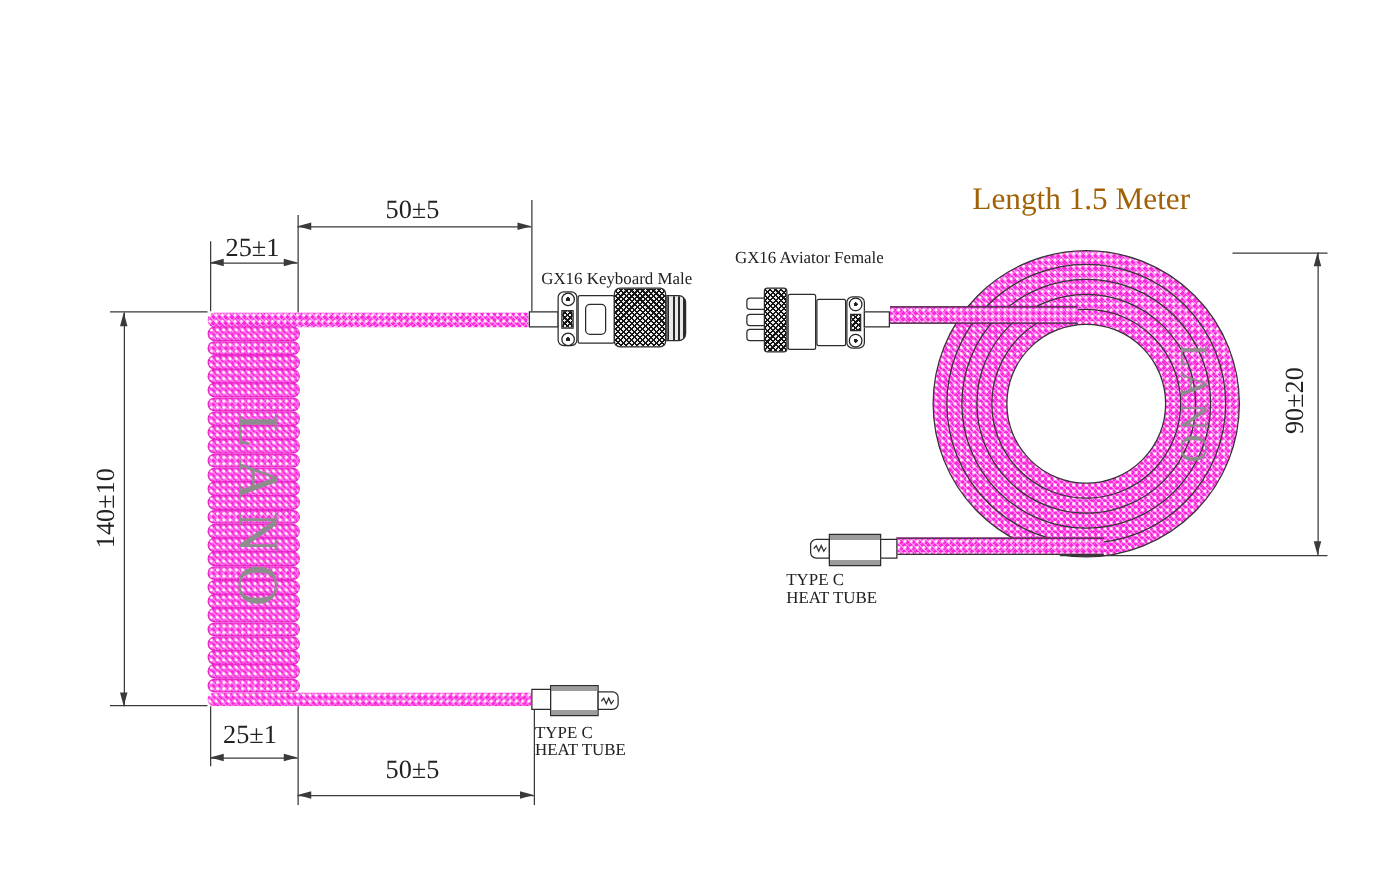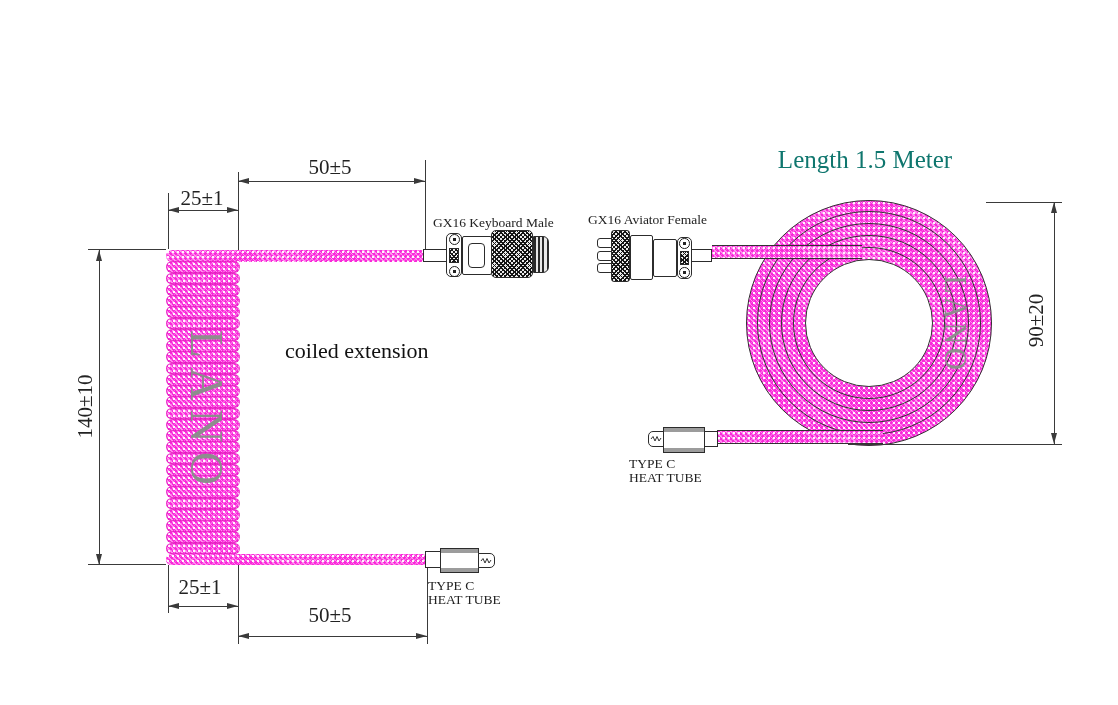--- a/index.html
+++ b/index.html
@@ -12,21 +12,21 @@
   .ar{position:absolute;width:0;height:0;}
   .ar-l{border-top:3.5px solid transparent;border-bottom:3.5px solid transparent;border-right:11px solid #3a3a3a;}
   .ar-r{border-top:3.5px solid transparent;border-bottom:3.5px solid transparent;border-left:11px solid #3a3a3a;}
   .ar-u{border-left:3.5px solid transparent;border-right:3.5px solid transparent;border-bottom:11px solid #3a3a3a;}
   .ar-d{border-left:3.5px solid transparent;border-right:3.5px solid transparent;border-top:11px solid #3a3a3a;}
   
   .title{position:absolute;left:0;right:0;top:34px;text-align:center;font-size:50px;color:#000;white-space:nowrap;}
   .dim{position:absolute;font-size:21px;color:#222;text-align:center;white-space:nowrap;}
   .note{position:absolute;font-size:22px;color:#111;white-space:nowrap;}
   .lbl{position:absolute;font-size:13.5px;color:#222;white-space:nowrap;}
-  .rtitle{position:absolute;font-size:25px;color:#0f766e;text-align:center;white-space:nowrap;}
+  .rtitle{position:absolute;font-size:25px;color:#a16207;text-align:center;white-space:nowrap;}
   .rot-ccw{transform:rotate(-90deg);}
   .brand{position:absolute;color:#8d8d8d;text-align:center;transform:rotate(90deg);z-index:5;}
   .brand-left{font-size:46px;letter-spacing:9px;}
   .brand-right{font-size:31px;letter-spacing:3px;}
   
   .braid{background-color:#fa28da;
     background-image:
       radial-gradient(circle at 2px 2px, rgba(255,255,255,.95) 0.9px, rgba(255,255,255,0) 1.6px),
       repeating-linear-gradient(45deg, rgba(255,160,240,.85) 0 1px, rgba(255,160,240,0) 1px 3.5px),
       repeating-linear-gradient(-45deg, rgba(255,120,235,.7) 0 1px, rgba(255,120,235,0) 1px 3.5px);
@@ -55,21 +55,20 @@
 
 
   <div class="abs" id="left-group" style="left:0;top:0;width:1118px;height:705px;">
 
     <div class="dim" style="left:270px;top:155px;width:120px;">50±5</div>
     <div class="dim" style="left:142px;top:186px;width:120px;">25±1</div>
     <div class="dim rot-ccw" style="left:20px;top:394px;width:130px;">140±10</div>
     <div class="dim" style="left:140px;top:575px;width:120px;">25±1</div>
     <div class="dim" style="left:270px;top:603px;width:120px;">50±5</div>
 
-    <div class="note" style="left:285px;top:338px;">coiled extension</div>
 
     <div class="hline" style="left:88px;top:249px;width:78px;"></div>
     <div class="hline" style="left:88px;top:564px;width:78px;"></div>
     <div class="vline" style="left:99px;top:250px;height:315px;"></div>
     <div class="ar ar-u" style="left:96px;top:250px;"></div>
     <div class="ar ar-d" style="left:96px;top:554px;"></div>
 
     <div class="vline" style="left:168px;top:193px;height:56px;"></div>
     <div class="vline" style="left:238px;top:172px;height:78px;"></div>
     <div class="vline" style="left:425px;top:160px;height:89px;"></div>
@@ -157,21 +156,21 @@
     <div class="ring" style="left:757px;top:211px;width:224px;height:224px;border-width:1.3px;"></div>
     <div class="ring" style="left:769px;top:223px;width:200px;height:200px;border-width:1.3px;"></div>
     <div class="ring" style="left:781px;top:235px;width:176px;height:176px;border-width:1.3px;"></div>
     <div class="ring" style="left:793px;top:247px;width:152px;height:152px;border-width:1.3px;"></div>
     <div class="ring" style="left:805px;top:259px;width:128px;height:128px;border-width:1.6px;background:#fff;"></div>
     <div class="brand brand-right" style="left:886px;top:307px;width:140px;height:34px;">LANO</div>
 
     <div class="braid strip strip-edged" style="left:712px;top:245px;width:150px;height:14px;z-index:6;"></div>
     <div class="braid strip strip-edged" style="left:717px;top:430px;width:166px;height:14px;z-index:6;"></div>
 
-    <div class="lbl" style="left:588px;top:212px;">GX16 Aviator Female</div>
+    <div class="lbl" style="left:588px;top:198px;">GX16 Aviator Female</div>
     <div class="abs" style="left:0;top:0;z-index:7;">
       <div class="part" style="left:597px;top:238px;width:17px;height:10px;border-radius:3px 0 0 3px;"></div>
       <div class="part" style="left:597px;top:250.5px;width:17px;height:10px;border-radius:3px 0 0 3px;"></div>
       <div class="part" style="left:597px;top:263px;width:17px;height:10px;border-radius:3px 0 0 3px;"></div>
       <div class="part knurl" style="left:611px;top:230px;width:19px;height:52px;border-radius:3px;"></div>
       <div class="part" style="left:630px;top:235px;width:23px;height:45px;border-radius:2px;"></div>
       <div class="part" style="left:653px;top:239px;width:24px;height:38px;border-radius:2px;"></div>
       <div class="part" style="left:677px;top:237px;width:15px;height:42px;border-radius:5px;"></div>
       <div class="part knurl" style="left:680px;top:251px;width:9px;height:14px;border-width:1px;"></div>
       <div class="screw" style="left:679px;top:238px;width:10.5px;height:10.5px;"></div>

